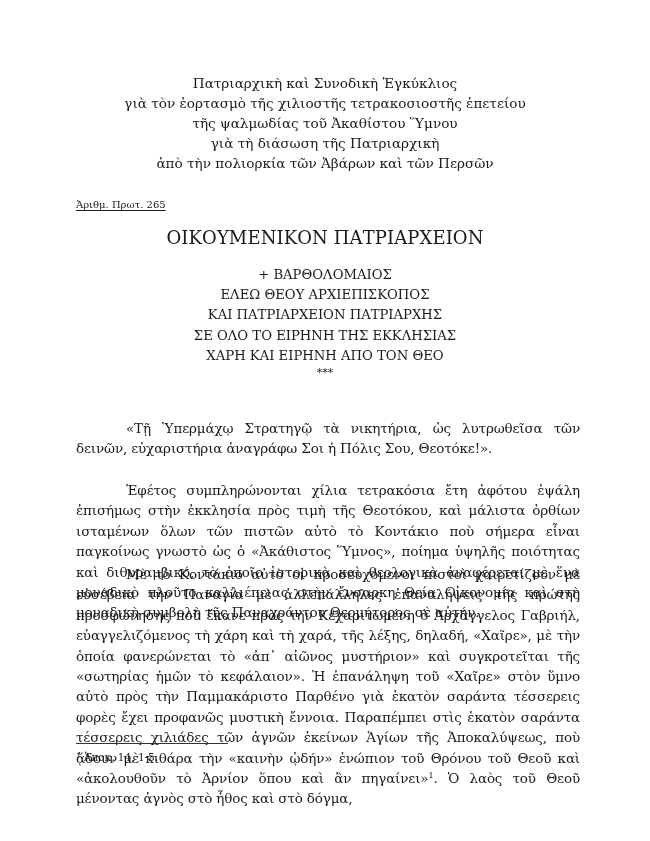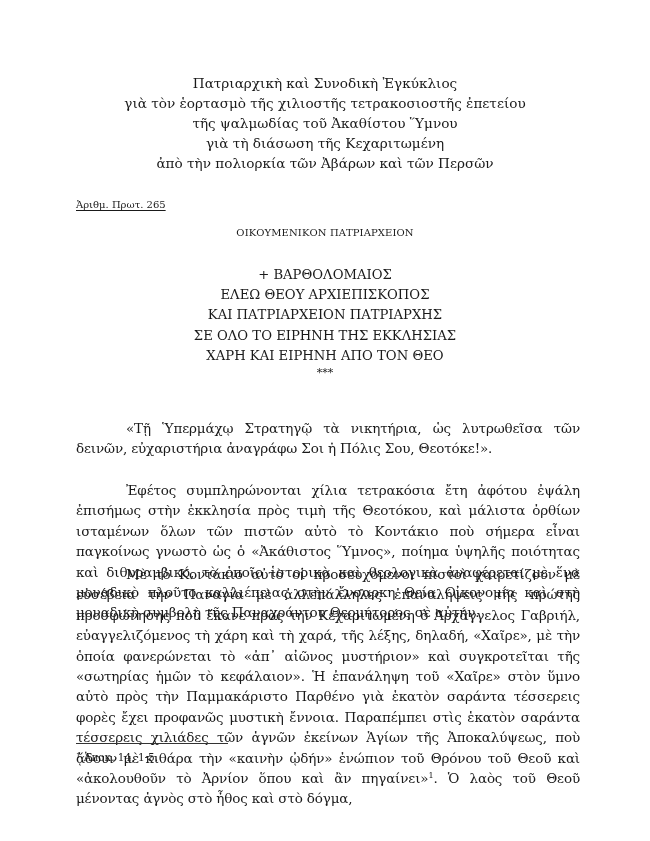--- a/index.html
+++ b/index.html
@@ -9,21 +9,21 @@
       color: #1a1a1a;
     }
     .page { position: absolute; left: 0; top: 0; width: 644px; height: 841px; }
     .center { position: absolute; left: 0; width: 650px; text-align: center; font-size: 13.6px; }
     .title-block { top: 73px; line-height: 20px; }
     .title-block div { white-space: nowrap; }
     .protocol {
       position: absolute; left: 76px; top: 199px; font-size: 10px;
       text-decoration: underline; text-underline-offset: 2px; white-space: nowrap;
     }
-    .patriarchate { top: 227px; font-size: 10px; letter-spacing: 0.1px; }
+    .patriarchate { top: 227px; font-size: 18px; letter-spacing: 0.1px; }
     .signature { top: 265px; line-height: 20.2px; font-size: 13.2px; }
     .signature .stars { font-size: 11px; line-height: 14px; }
     .body-text {
       position: absolute; left: 76px; width: 504px;
       font-size: 13.5px; line-height: 20.4px; text-align: justify;
       letter-spacing: -0.15px;
     }
     .body-text p { margin: 0; text-indent: 50px; }
     .epigraph { top: 402px; margin-top: 16px; }
     .para1 { top: 480px; }
@@ -40,21 +40,21 @@
   </style>
 </head>
 <body>
 
 <div class="page">
 
   <div class="center title-block">
     <div>Πατριαρχικὴ καὶ Συνοδικὴ Ἐγκύκλιος</div>
     <div>γιὰ τὸν ἑορτασμὸ τῆς χιλιοστῆς τετρακοσιοστῆς ἐπετείου</div>
     <div>τῆς ψαλμωδίας τοῦ Ἀκαθίστου Ὕμνου</div>
-    <div>γιὰ τὴ διάσωση τῆς Κεχαριτωμένη</div>
+    <div>γιὰ τὴ διάσωση τῆς Πατριαρχικὴ</div>
     <div>ἀπὸ τὴν πολιορκία τῶν Ἀβάρων καὶ τῶν Περσῶν</div>
   </div>
 
   <div class="protocol">Ἀριθμ. Πρωτ. 265</div>
 
   <div class="center patriarchate">ΟΙΚΟΥΜΕΝΙΚΟΝ ΠΑΤΡΙΑΡΧΕΙΟΝ</div>
 
   <div class="center signature">
     <div>+ ΒΑΡΘΟΛΟΜΑΙΟΣ</div>
     <div>ΕΛΕΩ ΘΕΟΥ ΑΡΧΙΕΠΙΣΚΟΠΟΣ</div>

